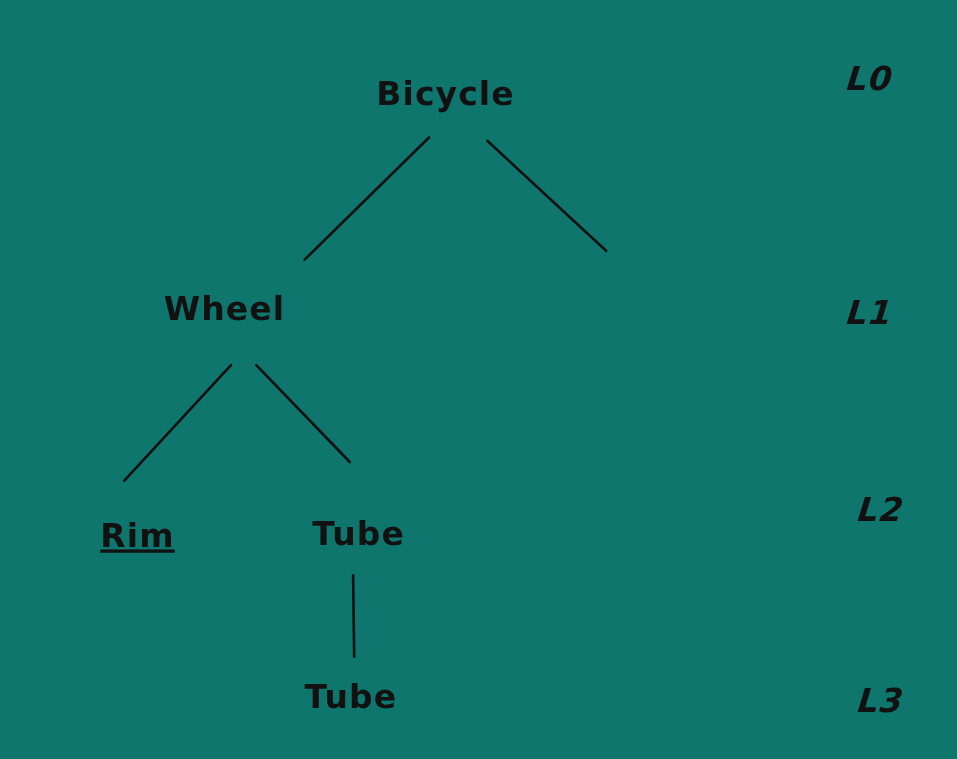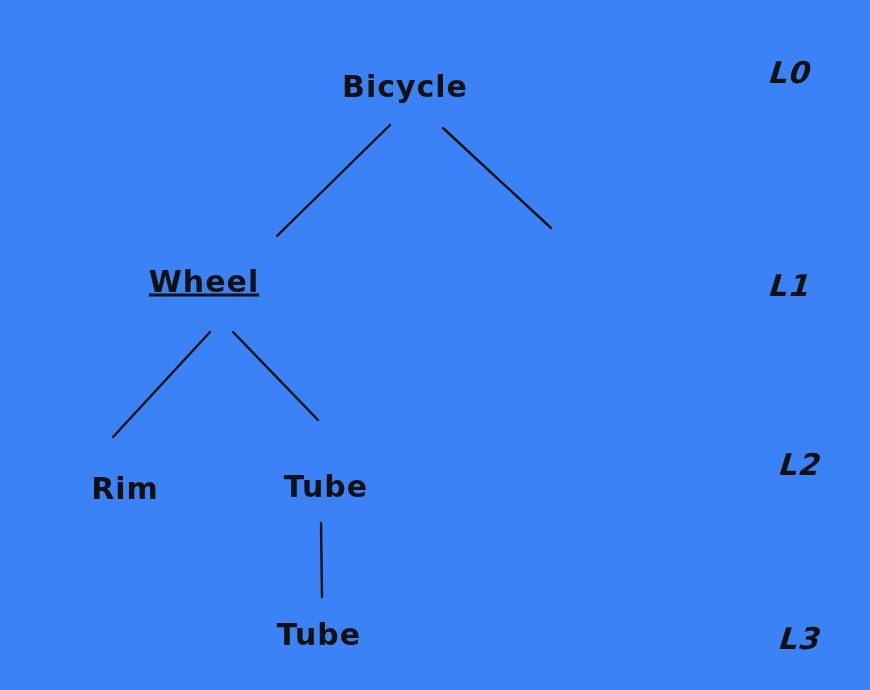--- a/index.html
+++ b/index.html
@@ -5,21 +5,21 @@
   html, body {
     margin: 0;
     padding: 0;
     background: #ffffff;
     font-family: "DejaVu Sans", sans-serif;
   }
   .canvas {
     position: relative;
     width: 870px;
     height: 690px;
-    background: #3b82f6;
+    background: #0f766e;
     overflow: hidden;
   }
   .edges-svg {
     position: absolute;
     left: 0;
     top: 0;
     width: 870px;
     height: 690px;
   }
   .edges-svg line {
@@ -35,23 +35,23 @@
     font-weight: bold;
     letter-spacing: 1px;
     white-space: nowrap;
     
   }
   .level-label {
     font-style: italic;
     transform: translate(-50%, -50%) skewX(-6deg);
   }
   .node-bicycle { left: 405px; top: 86px; }
-  .node-wheel   { left: 204px; top: 281px; text-decoration: underline; }
+  .node-wheel   { left: 204px; top: 281px; }
   .node-frame   { left: 638px; top: 277px; }
-  .node-rim     { left: 125px; top: 488px; }
+  .node-rim     { left: 125px; top: 488px; text-decoration: underline; }
   .node-tire    { left: 326px; top: 486px; }
   .node-tube    { left: 319px; top: 634px; }
   .label-l0 { left: 791px; top: 72px; }
   .label-l1 { left: 791px; top: 285px; }
   .label-l2 { left: 801px; top: 464px; }
   .label-l3 { left: 801px; top: 638px; }
 </style>
 </head>
 <body>
 

